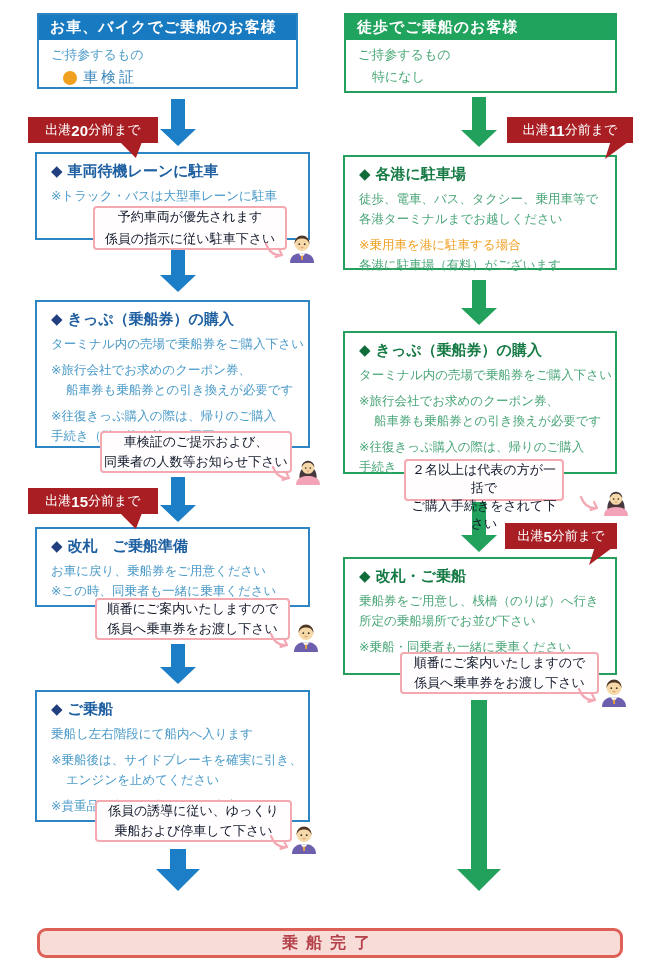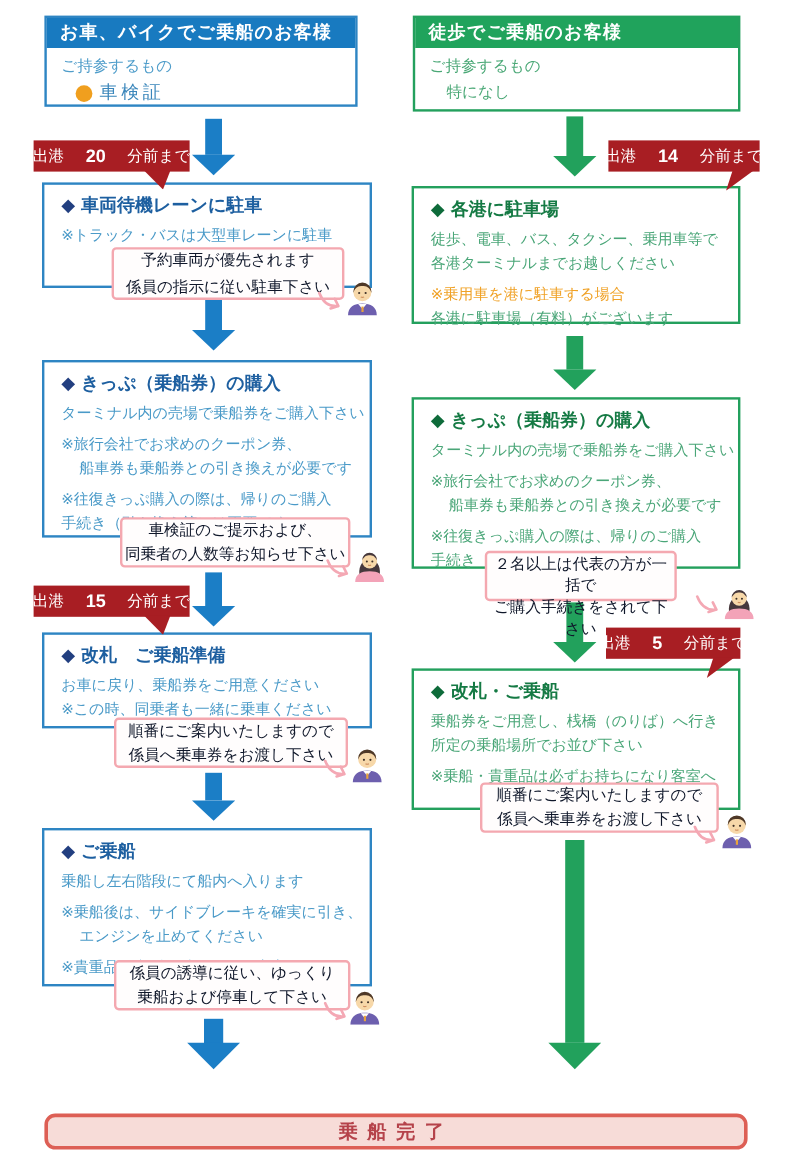--- a/index.html
+++ b/index.html
@@ -33,21 +33,21 @@
   .box.green .marker{color:#0e6b3a;}
   .ln{font-size:12.5px;line-height:20px;white-space:nowrap;}
   .box.blue .ln{color:#4a9ac8;}
   .box.green .ln{color:#4aa678;}
   .ln.gap{margin-top:6px;}
   .ln.ind{margin-left:15px;}
   .ln.orange{color:#f0a125 !important;}
 
   
   .badge{position:absolute;background:#a81e23;color:#fff;height:26px;z-index:5;
-         display:flex;align-items:center;justify-content:center;gap:18px;white-space:nowrap;}
+         display:flex;align-items:center;justify-content:center;gap:0;white-space:nowrap;}
   .badge .pre,.badge .suf{font-size:13px;}
   .badge .num{font-size:15px;font-weight:bold;}
   .tail{position:absolute;top:100%;margin-top:-1px;background:#a81e23;}
   .tail.tl{right:16px;width:22px;height:16px;clip-path:polygon(0 0,100% 0,72% 100%);}
   .tail.tr{right:5px;width:25px;height:17px;clip-path:polygon(30% 0,100% 0,8% 100%);}
 
   
   .arr{position:absolute;z-index:0;}
   .arr .sh{position:absolute;left:50%;top:0;transform:translateX(-50%);width:14px;}
   .arr .hd{position:absolute;left:50%;bottom:0;transform:translateX(-50%);width:0;height:0;
@@ -230,21 +230,21 @@
     <div class="hdrline green" style="margin-left:26px;margin-top:4px;">特になし</div>
   </div>
 
   <div class="arr green" style="left:461px;top:97px;width:36px;height:50px;">
     <div class="sh" style="height:33px;"></div>
       <div class="hd"></div>
   </div>
 
   <div class="badge" style="left:507px;top:117px;width:126px;">
     <span class="pre">出港</span>
-    <span class="num">14</span>
+    <span class="num">11</span>
     <span class="suf">分前まで</span>
     <span class="tail tr"></span>
   </div>
 
   <div class="box green" style="left:343px;top:155px;width:274px;height:115px;">
     <div class="bhead"><span class="marker">◆</span><span>各港に駐車場</span></div>
     <div class="ln">徒歩、電車、バス、タクシー、乗用車等で</div>
     <div class="ln">各港ターミナルまでお越しください</div>
     <div class="ln gap orange">※乗用車を港に駐車する場合</div>
     <div class="ln">各港に駐車場（有料）がございます</div>
@@ -290,21 +290,21 @@
     <span class="pre">出港</span>
     <span class="num">5</span>
     <span class="suf">分前まで</span>
     <span class="tail tr"></span>
   </div>
 
   <div class="box green" style="left:343px;top:557px;width:274px;height:118px;">
     <div class="bhead"><span class="marker">◆</span><span>改札・ご乗船</span></div>
     <div class="ln">乗船券をご用意し、桟橋（のりば）へ行き</div>
     <div class="ln">所定の乗船場所でお並び下さい</div>
-    <div class="ln gap">※乗船・貴重品は必ずお持ちになり客室へ</div>
+    <div class="ln gap">※乗船・同乗者も一緒に乗車ください</div>
   </div>
 
   <div class="bubble" style="left:400px;top:652px;width:199px;height:42px;">
     <div>順番にご案内いたしますので</div>
     <div>係員へ乗車券をお渡し下さい</div>
   </div>
   <svg class="pointer" style="left:576px;top:688px;" width="24" height="17" viewBox="0 0 24 17">
     <path d="M3 1 C6 9 11 13 19 12 M19 12 L12.5 14 M19 12 L16 6" stroke="#f4a8b4" stroke-width="2.2" fill="none" stroke-linecap="round" stroke-linejoin="round"></path>
   </svg>
   <svg class="person" style="left:600px;top:677px;" width="28" height="30" viewBox="0 0 28 30">

